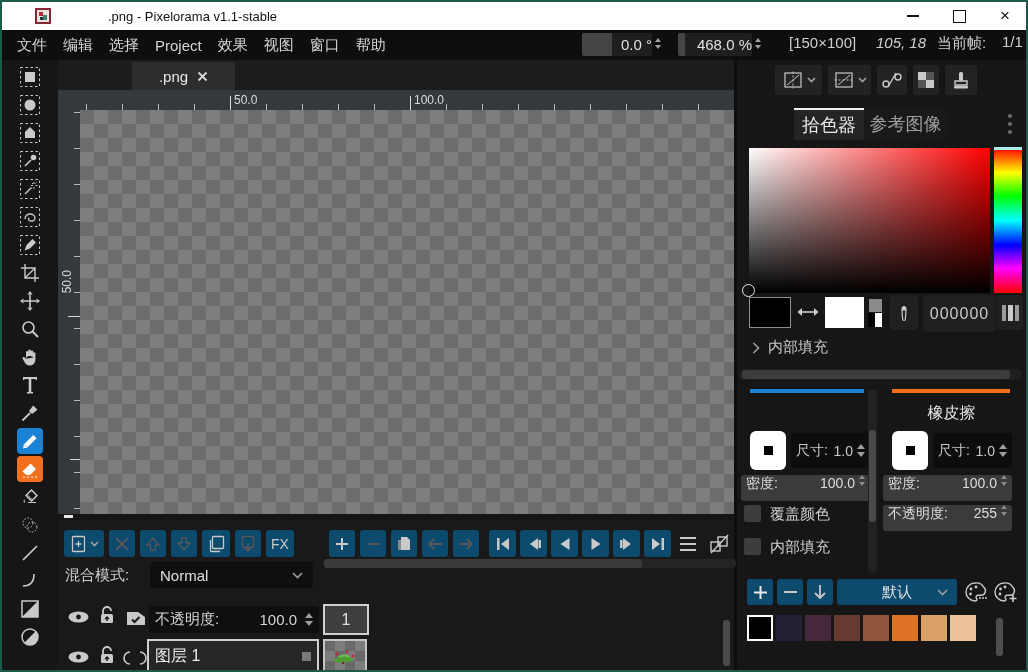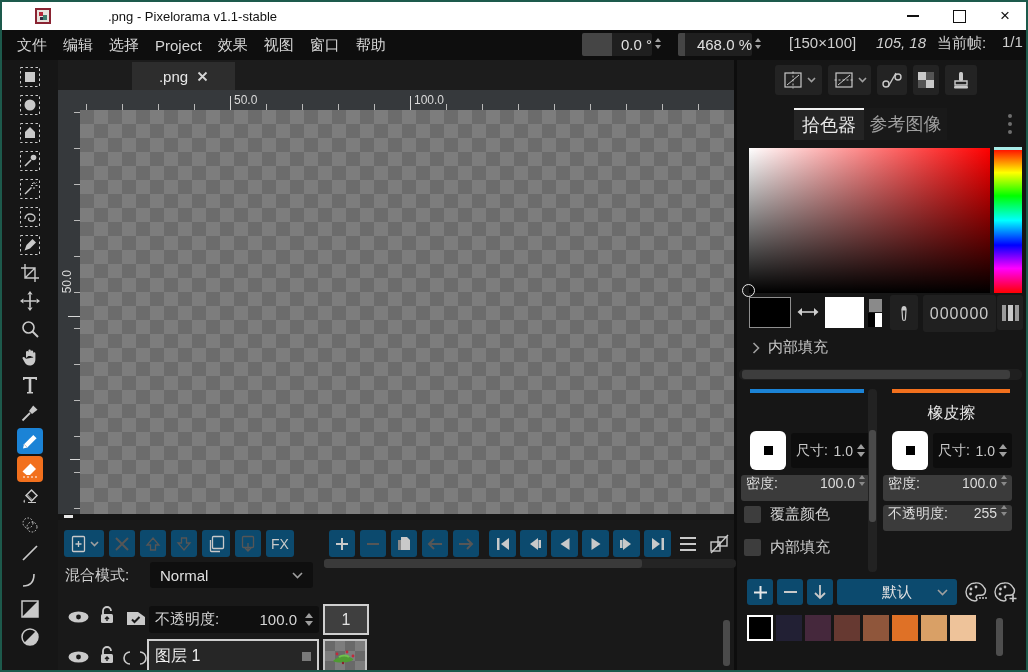--- a/index.html
+++ b/index.html
@@ -64,21 +64,21 @@
     background:linear-gradient(to bottom,rgba(0,0,0,0),#000),linear-gradient(to right,#fff,#f00);}
   .sv-cursor{left:740px;top:282px;width:13px;height:13px;border:1.5px solid #e8e8e8;border-radius:50%;box-sizing:border-box;}
   .hue-bar{left:992px;top:146px;width:28px;height:145px;
     background:linear-gradient(to bottom,#f00,#ff0 17%,#0f0 33%,#0ff 50%,#00f 67%,#f0f 83%,#f00);}
   .hue-thumb{left:992px;top:145px;width:28px;height:3px;background:#a9ece8;}
   .hexfield{left:921px;top:293px;width:69px;height:35px;background:#202020;border:none;border-radius:3px;color:#c9c9c9;font-size:16px;text-align:center;font-family:"Liberation Sans",sans-serif;letter-spacing:1px;}
   .spinbox{background:#0d0d0d;border-radius:3px;display:flex;align-items:center;font-size:14px;color:#c9c9c9;padding:0 5px;box-sizing:border-box;}
   .spinbox .val{margin-left:auto;padding-right:4px;}
   .slider-box{background:#3b3b3b;border-radius:3px;display:flex;align-items:flex-start;font-size:14px;color:#dcdcdc;padding:0 5px;box-sizing:border-box;height:26px;}
   .slider-box .val{margin-left:auto;padding-right:4px;}
-  .cb-row{display:flex;align-items:center;gap:9px;font-size:15px;color:#cfcfcf;}
+  .cb-row{display:flex;gap:9px;font-size:15px;color:#cfcfcf;}
   .cb{width:17px;height:17px;background:#3d3d3d;border-radius:2px;}
   .brush-btn{width:36px;height:39px;background:#ffffff;border-radius:6px;display:flex;align-items:center;justify-content:center;}
   .brush-dot{width:9px;height:9px;background:#000;}
   .panel-title{font-size:16px;color:#e6e6e6;text-align:center;}
   .pal-swatch{position:absolute;top:613px;width:26px;height:26px;}
   .pal-swatch.selected{outline:2px solid #fff;outline-offset:-2px;}
   .chevline{stroke:#9f9f9f;fill:none;stroke-width:1.6;}
 </style>
 </head>
 <body>

